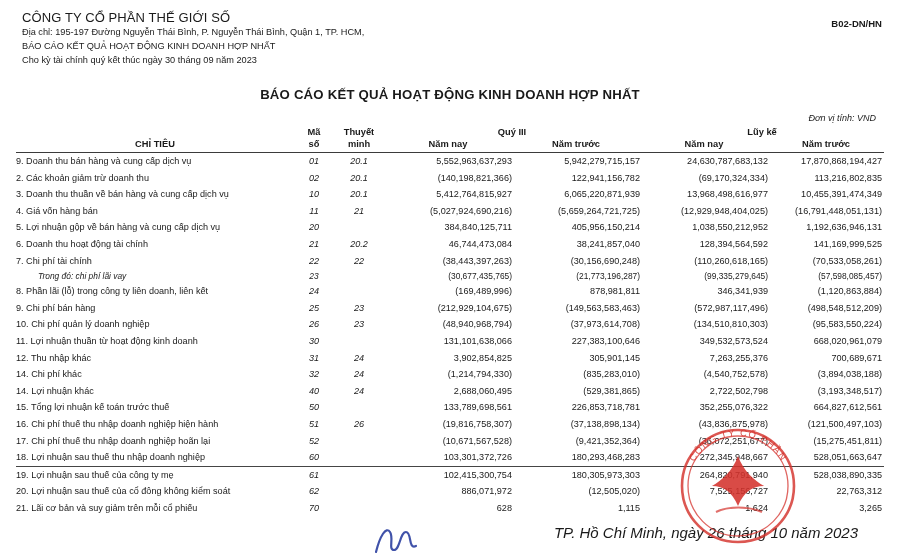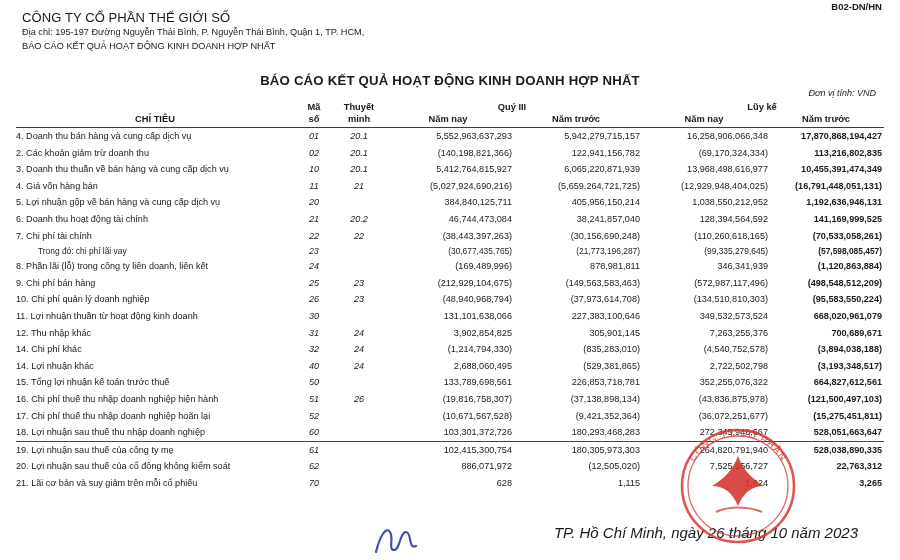--- a/index.html
+++ b/index.html
@@ -36,37 +36,38 @@
   }
   .company-addr,
   .report-kind,
   .report-period {
     font-size: 9.2px;
     line-height: 14px;
   }
   .form-code {
     position: absolute;
     right: 18px;
-    top: 1px;
+    top: 18px;
     font-size: 9.5px;
     font-weight: bold;
   }
 
   .doc-title {
     text-align: center;
     font-size: 13.2px;
     font-weight: bold;
     letter-spacing: .2px;
     margin-top: 20px;
   }
   .unit-line {
     text-align: right;
     font-size: 9px;
     font-style: italic;
     padding-right: 24px;
+    margin-top: 11px;
   }
 
   
   table.fin {
     width: 868px;
     margin: 3px auto 0 auto;
     border-collapse: collapse;
     font-size: 9.1px;
     table-layout: fixed;
   }
@@ -100,23 +101,23 @@
   .c-ma     { width: 40px;  text-align: center; }
   .c-tm     { width: 50px;  text-align: center; }
   .c-q-now  { width: 128px; text-align: right; padding-right: 8px; }
   .c-q-prev { width: 128px; text-align: right; padding-right: 8px; }
   .c-l-now  { width: 128px; text-align: right; padding-right: 8px; }
   .c-l-prev { width: 116px; text-align: right; padding-right: 2px; }
 
   tbody tr td { height: 16.6px; line-height: 16.6px; }
   tbody tr.small td { height: 14px; line-height: 14px; font-size: 8.4px; }
   td.lbl { text-align: left; padding-left: 2px; white-space: nowrap; }
-  td.lbl.ind { padding-left: 22px; }
+  td.lbl.ind { padding-left: 22px; font-style: italic; }
   td.num { text-align: right; padding-right: 8px; white-space: nowrap; }
-  td.num.last { padding-right: 2px; font-weight: bold; }
+  td.num.last { padding-right: 2px; }
   td.ctr { text-align: center; font-style: italic; }
 
   .rule-top td { border-top: 1px solid #454545; }
 
   
   .footer-sign {
     position: absolute;
     right: 42px;
     bottom: 19px;
     font-size: 15px;
@@ -145,20 +146,21 @@
 </style>
 </head>
 <body>
 
 <div class="page">
 
   <div class="header">
     <div class="company-name">CÔNG TY CỔ PHẦN THẾ GIỚI SỐ</div>
     <div class="company-addr">Địa chỉ: 195-197 Đường Nguyễn Thái Bình, P. Nguyễn Thái Bình, Quận 1, TP. HCM,</div>
     <div class="report-kind">BÁO CÁO KẾT QUẢ HOẠT ĐỘNG KINH DOANH HỢP NHẤT</div>
+    <div class="report-period">Cho kỳ tài chính quý kết thúc ngày 30 tháng 09 năm 2023</div>
     <div class="form-code">B02-DN/HN</div>
   </div>
 
   <div class="doc-title">BÁO CÁO KẾT QUẢ HOẠT ĐỘNG KINH DOANH HỢP NHẤT</div>
   <div class="unit-line">Đơn vị tính: VND</div>
 
   <table class="fin">
     <colgroup>
       <col class="c-label">
         <col class="c-ma">
@@ -183,26 +185,26 @@
         <th>Năm trước</th>
         <th>Năm nay</th>
         <th>Năm trước</th>
       </tr>
       <tr class="hdr-line">
         <td colspan="7"></td>
       </tr>
     </thead>
     <tbody id="tbody">
         <tr>
-          <td class="lbl">4. Doanh thu bán hàng và cung cấp dịch vụ</td>
+          <td class="lbl">9. Doanh thu bán hàng và cung cấp dịch vụ</td>
           <td class="ctr">01</td>
           <td class="ctr">20.1</td>
           <td class="num">5,552,963,637,293</td>
           <td class="num">5,942,279,715,157</td>
-          <td class="num">16,258,906,066,348</td>
+          <td class="num">24,630,787,683,132</td>
           <td class="num last">17,870,868,194,427</td>
         </tr>
         <tr>
           <td class="lbl">2. Các khoản giảm trừ doanh thu</td>
           <td class="ctr">02</td>
           <td class="ctr">20.1</td>
           <td class="num">(140,198,821,366)</td>
           <td class="num">122,941,156,782</td>
           <td class="num">(69,170,324,334)</td>
           <td class="num last">113,216,802,835</td>

